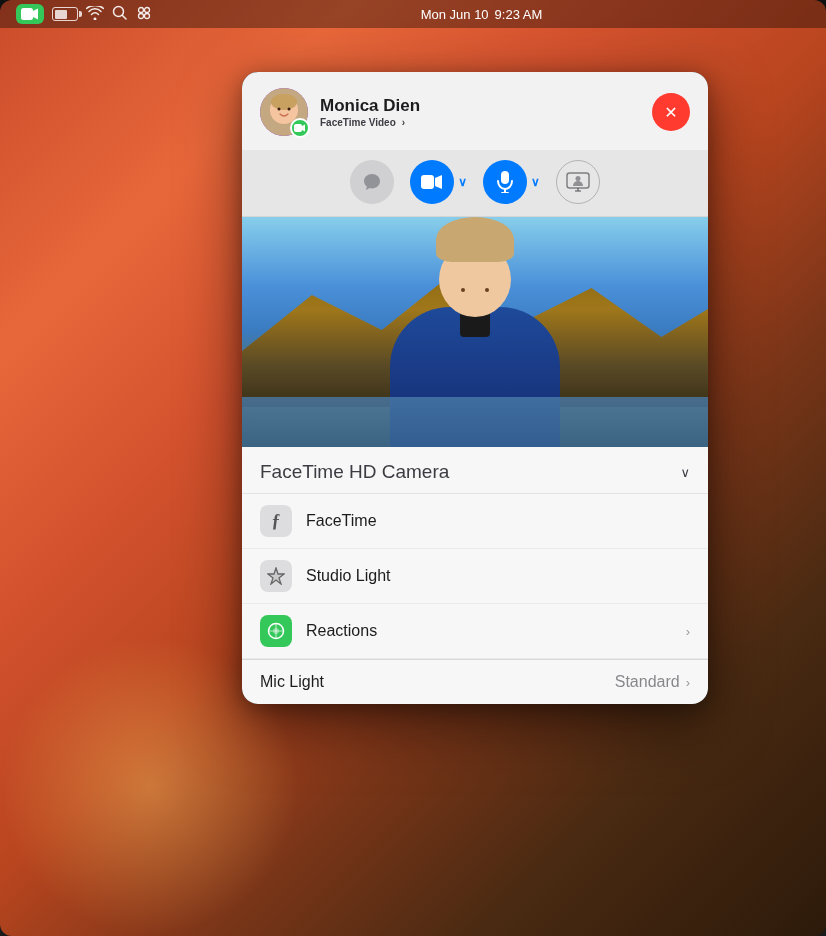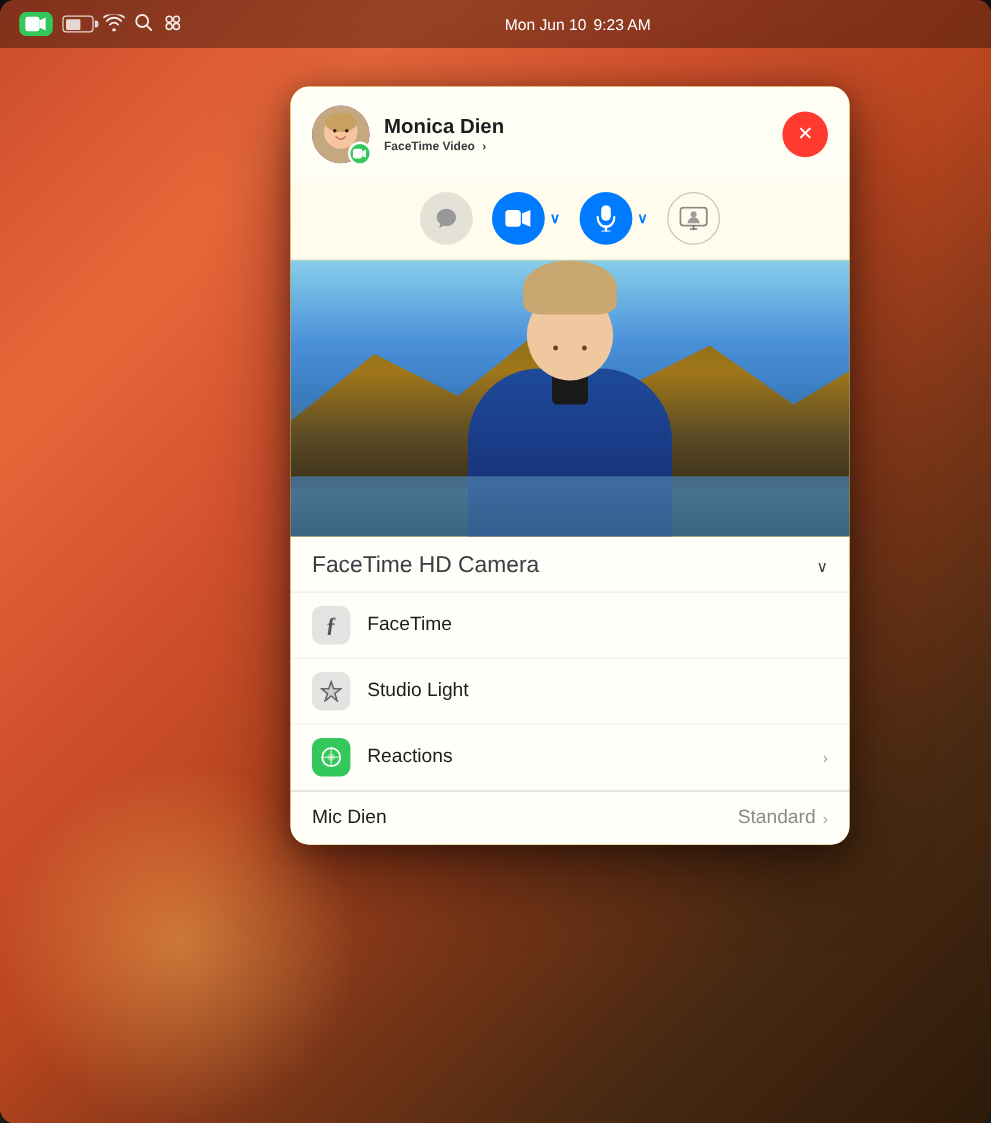--- a/index.html
+++ b/index.html
@@ -27,21 +27,21 @@
       position: absolute;
       bottom: 0; left: 0;
       width: 300px; height: 300px;
       background: radial-gradient(ellipse, rgba(255,200,100,0.4) 0%, transparent 70%);
     }
 
     
     .menubar {
       position: absolute;
       top: 0; left: 0; right: 0;
-      height: 40px;
+      height: 28px;
       background: rgba(0,0,0,0.35);
       display: flex;
       align-items: center;
       padding: 0 16px;
       z-index: 100;
     }
 
     .menubar-left {
       display: flex;
       align-items: center;
@@ -109,21 +109,21 @@
       align-items: center;
       gap: 10px;
     }
 
     
     .facetime-window {
       position: absolute;
       top: 72px;
       left: 242px;
       width: 466px;
-      background: #fde047;
+      background: #000000;
       border-radius: 16px;
       box-shadow: 0 20px 60px rgba(0,0,0,0.5), 0 4px 20px rgba(0,0,0,0.3);
       overflow: hidden;
       z-index: 50;
     }
 
     
     .window-header {
       background: rgba(255,255,255,0.95);
       padding: 16px 18px 14px 18px;
@@ -607,20 +607,20 @@
       <span class="menu-item-label">Reactions</span>
       <div class="menu-item-right">
         <span class="menu-item-chevron">›</span>
       </div>
     </div>
 
 
     <div class="menu-separator"></div>
 
     <div class="mic-mode-item">
-      <span class="mic-mode-label">Mic Dien</span>
+      <span class="mic-mode-label">Mic Light</span>
       <span class="mic-mode-value">Standard</span>
       <span class="mic-mode-chevron">›</span>
     </div>
 
   </div>
 
 </div>
 
 </body></html>

